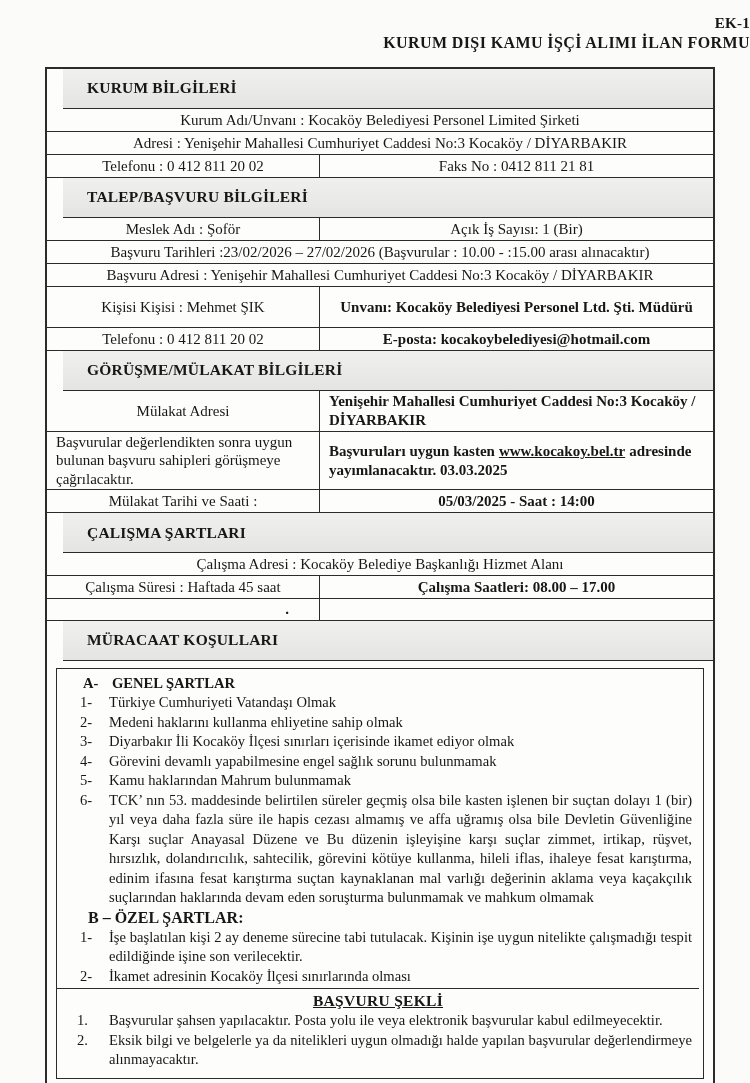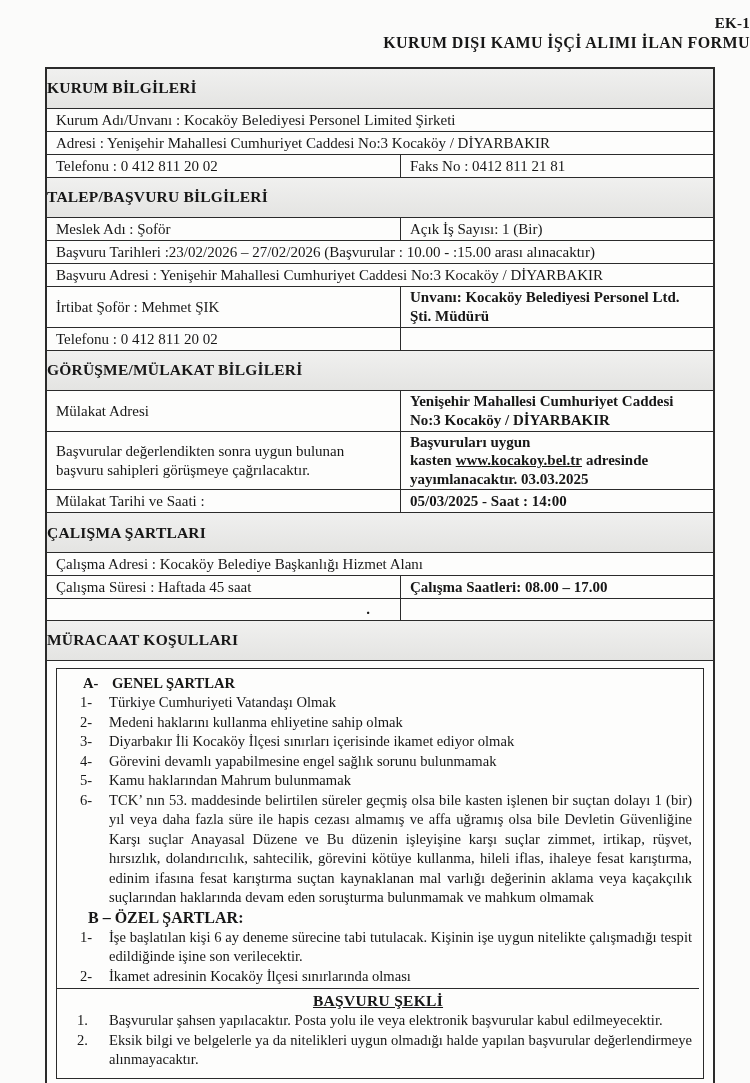--- a/index.html
+++ b/index.html
@@ -13,30 +13,30 @@
   .doc-code{ font-weight:bold; font-size:15px; letter-spacing:.3px; }
   .doc-title{ font-weight:bold; font-size:16px; letter-spacing:.4px; }
 
   .form-table{
     width:670px; margin:14px 0 0 45px;
     border:2px solid #2b2b2b; background:#fdfdfc;
     box-sizing:border-box;
   }
   .band{
     display:flex; align-items:center;
-    min-height:39px; padding:0 0;
+    min-height:39px; padding:0 24px;
     background:linear-gradient(#f0f0ef,#e4e4e2);
     border-bottom:1.6px solid #2b2b2b;
-    font-weight:bold; font-size:15.5px; letter-spacing:.2px;
+    font-weight:bold; font-size:15.5px; letter-spacing:.2px;margin-left:16px;
   }
   .r{ display:flex; border-bottom:1px solid #2b2b2b; font-size:15px; }
   .r:last-child{ border-bottom:none; }
-  .c{ padding:1px 9px; box-sizing:border-box; display:flex; align-items:center; line-height:18.5px; }
+  .c{ padding:1px 9px; box-sizing:border-box; display:flex; align-items:center; line-height:18.5px;justify-content:center; }
   .c-full{ flex:1; min-height:21px; }
-  .c-l{ width:354px; border-right:1px solid #2b2b2b; }
+  .c-l{ width:273px; border-right:1px solid #2b2b2b; }
   .c-r{ flex:1; }
   .h1r{ min-height:22px; }
   .h2r{ min-height:40px; }
   .hdot{ min-height:18px; }
   .b6{ font-weight:600; }
   .c-r .wrap, .c-l .wrap{ display:inline; }
   .dotcell{ justify-content:flex-end; padding-right:30px; font-weight:bold; }
   .link{ text-decoration:underline; }
   .gap-l{ margin-left:4px; } .gap-r{ margin-right:4px; }
 
@@ -99,29 +99,32 @@
         <span>Başvuru Tarihleri :23/02/2026 – 27/02/2026   (Başvurular : 10.00 - :15.00 arası alınacaktır)</span>
       </div>
   </div>
   <div class="r">
     <div class="c c-full h1r">
         <span>Başvuru Adresi : Yenişehir Mahallesi Cumhuriyet Caddesi No:3 Kocaköy / DİYARBAKIR</span>
       </div>
   </div>
   <div class="r">
     <div class="c c-l h2r">
-        <span>İrtibat Şoför : Mehmet ŞIK</span>
+        <span>Kişisi Kişisi : Mehmet ŞIK</span>
       </div>
     <div class="c c-r h2r b6">
         <span class="wrap">Unvanı: Kocaköy Belediyesi Personel Ltd. Şti. Müdürü</span>
       </div>
   </div>
   <div class="r">
     <div class="c c-l h1r">
         <span>Telefonu     : 0 412 811 20 02</span>
+      </div>
+    <div class="c c-r h1r b6">
+        <span>E-posta: kocakoybelediyesi@hotmail.com</span>
       </div>
   </div>
 
   <div class="band">GÖRÜŞME/MÜLAKAT BİLGİLERİ</div>
   <div class="r">
     <div class="c c-l h2r">
         <span>Mülakat Adresi</span>
       </div>
     <div class="c c-r h2r b6">
         <span class="wrap">Yenişehir Mahallesi Cumhuriyet Caddesi No:3 Kocaköy / DİYARBAKIR</span>
@@ -194,21 +197,21 @@
         <span class="txt">Kamu haklarından Mahrum bulunmamak</span>
       </div>
       <div class="li">
         <span class="no">6-</span>
         <span class="txt">TCK’ nın 53. maddesinde belirtilen süreler geçmiş olsa bile kasten işlenen bir suçtan dolayı 1 (bir) yıl veya daha fazla süre ile hapis cezası almamış ve affa uğramış olsa bile Devletin Güvenliğine Karşı suçlar Anayasal Düzene ve Bu düzenin işleyişine karşı suçlar zimmet, irtikap, rüşvet, hırsızlık, dolandırıcılık, sahtecilik, görevini kötüye kullanma, hileli iflas, ihaleye fesat karıştırma, edinim ifasına fesat karıştırma suçtan kaynaklanan mal varlığı değerinin aklama veya kaçakçılık suçlarından haklarında devam eden soruşturma bulunmamak ve mahkum olmamak</span>
       </div>
 
       <div class="ozel-head">B – ÖZEL ŞARTLAR:</div>
       <div class="li">
         <span class="no">1-</span>
-        <span class="txt">İşe başlatılan kişi 6 ay deneme sürecine tabi tutulacak. Kişinin işe uygun nitelikte çalışmadığı tespit edildiğinde işine son verilecektir.</span>
+        <span class="txt">İşe başlatılan kişi 2 ay deneme sürecine tabi tutulacak. Kişinin işe uygun nitelikte çalışmadığı tespit edildiğinde işine son verilecektir.</span>
       </div>
       <div class="li">
         <span class="no">2-</span>
         <span class="txt">İkamet adresinin Kocaköy İlçesi sınırlarında olması</span>
       </div>
 
       <div class="apply-block">
         <div class="apply-title">BAŞVURU ŞEKLİ</div>
         <div class="li">
           <span class="no">1.</span>

